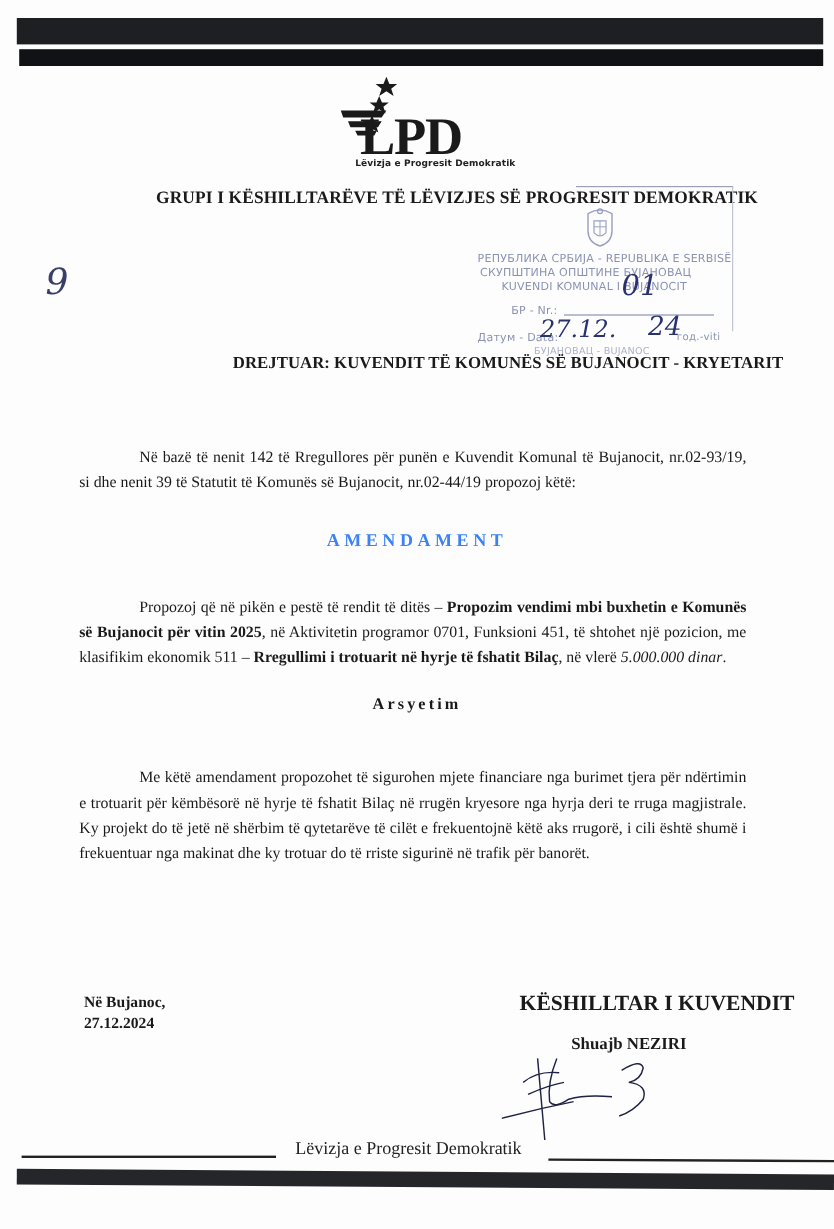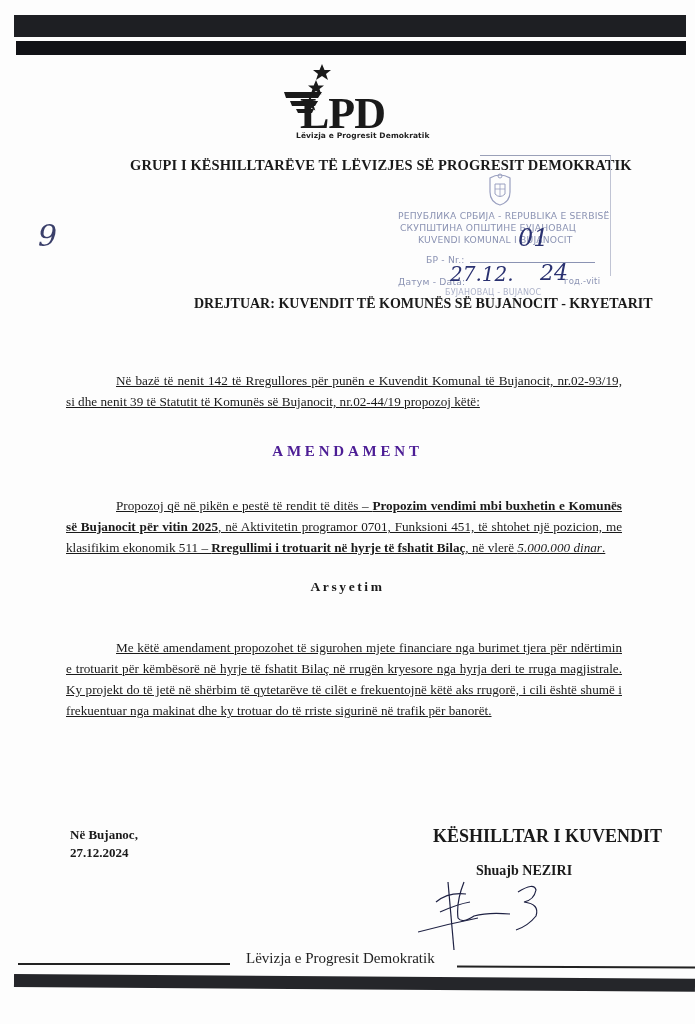--- a/index.html
+++ b/index.html
@@ -12,23 +12,23 @@
   .bar-top-2 { left: 16px; top: 41px; width: 670px; height: 14px; background: #111216; }
   .logo { left: 282px; top: 62px; width: 140px; height: 82px; }
   .logo-sub { left: 296px; top: 131px; font-family: "DejaVu Sans", sans-serif; font-size: 7.5px; font-weight: bold; color: #222; letter-spacing: 0.1px; }
   .group-title { left: 130px; top: 157px; font-size: 14.5px; font-weight: bold; letter-spacing: 0.1px; white-space: nowrap; }
   .stamp-frame { left: 480px; top: 155px; width: 130px; height: 120px; border-top: 1.5px solid #9aa0b8; border-right: 1.5px solid #c0c4d4; }
   .stamp-crest { left: 486px; top: 172px; width: 28px; height: 34px; }
   .stamp-text { font-family: "DejaVu Sans", sans-serif; color: #8b93b3; font-size: 9.2px; white-space: nowrap; letter-spacing: 0.2px; }
   .handwritten { font-family: "DejaVu Serif", serif; color: #2a3170; font-style: italic; }
   .page-num { left: 38px; top: 218px; font-size: 30px; color: #3a3f6a; }
   .addressee { left: 194px; top: 296px; font-size: 14px; font-weight: bold; white-space: nowrap; }
-  .para { left: 66px; width: 556px; font-size: 13.2px; line-height: 21px; text-align: justify; text-decoration: underline; }
+  .para { left: 66px; width: 556px; font-size: 13.2px; line-height: 21px; text-align: justify; }
   .para .indent { display: inline-block; width: 50px; }
-  .heading-amend { left: 0; width: 695px; top: 443px; text-align: center; font-size: 15px; letter-spacing: 3.8px; font-weight: bold; color: #4c1d95; }
+  .heading-amend { left: 0; width: 695px; top: 443px; text-align: center; font-size: 15px; letter-spacing: 3.8px; font-weight: bold; color: #3b82f6; }
   .heading-arsy { left: 0; width: 695px; top: 579px; text-align: center; font-size: 13.5px; letter-spacing: 2.6px; font-weight: bold; }
   .place { left: 70px; top: 826px; font-size: 13px; font-weight: bold; line-height: 18px; }
   .signer-role { left: 433px; top: 826px; font-size: 18px; font-weight: bold; white-space: nowrap; }
   .signer-name { left: 476px; top: 863px; font-size: 14px; font-weight: bold; white-space: nowrap; }
   .signature { left: 418px; top: 872px; width: 150px; height: 80px; }
   .footer-line-l { left: 18px; top: 963px; width: 212px; height: 2px; background: #222; }
   .footer-line-r { left: 457px; top: 966px; width: 238px; height: 2px; background: #222; transform: rotate(0.3deg); }
   .footer-text { left: 246px; top: 950px; font-size: 15px; color: #222; white-space: nowrap; }
   .bar-bottom { left: 14px; top: 974px; width: 681px; height: 13px; background: #25262a; transform: rotate(0.4deg); transform-origin: left; }
 </style>

